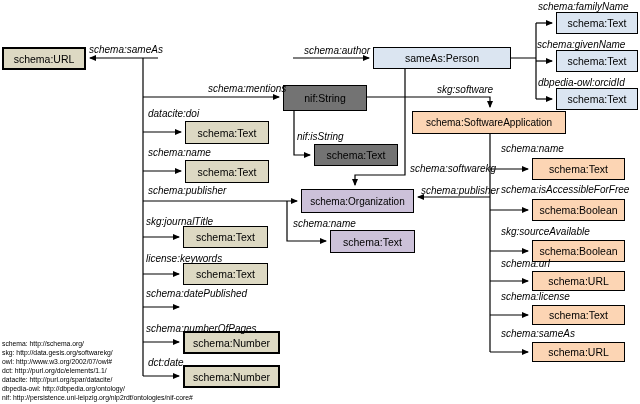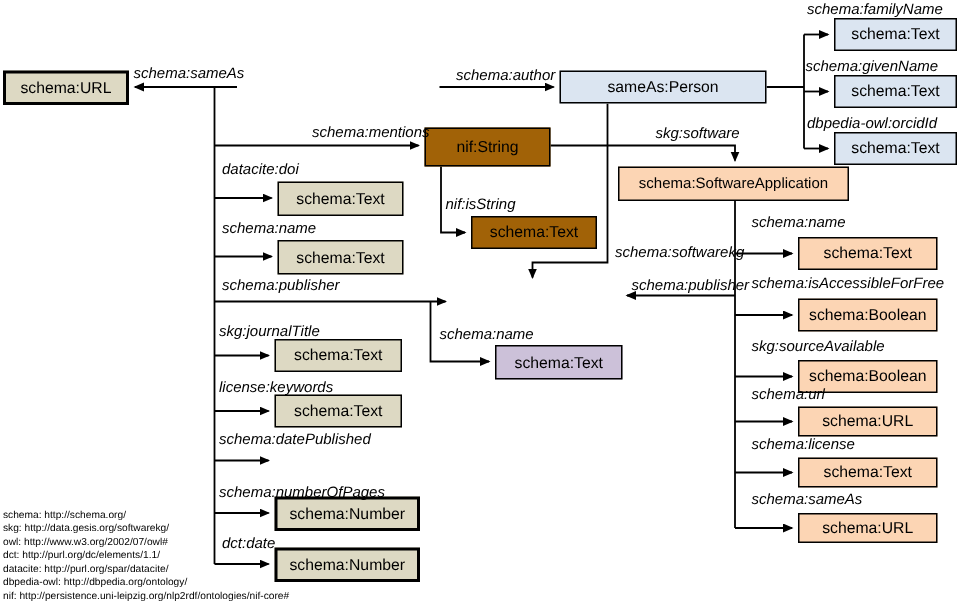--- a/index.html
+++ b/index.html
@@ -6,21 +6,21 @@
   #canvas{position:relative;width:640px;height:404px;background:#fff;overflow:hidden;
           font-family:"Liberation Sans",sans-serif;}
   #edges{position:absolute;left:0;top:0;width:640px;height:404px;}
   .node{position:absolute;box-sizing:border-box;border:1.4px solid #000;
         display:flex;align-items:center;justify-content:center;
         font-weight:normal;font-size:10.5px;color:#000;white-space:nowrap;}
   .b2{border-width:2px;}
   .small{font-size:10px;}
   .beige{background:#ddd9c3;}
   .blue{background:#dbe5f1;}
-  .pink{background:#a16207;}
+  .pink{background:#737373;}
   .orange{background:#fcd5b4;}
   .purple{background:#ccc1d9;}
   .elabel{position:absolute;font-style:italic;font-size:10px;color:#000;white-space:nowrap;}
   .legend{position:absolute;left:2px;top:339px;font-size:6.8px;line-height:9px;color:#000;}
   .legend div{white-space:nowrap;}
 </style>
 </head>
 <body>
 
 <div id="canvas">
@@ -66,20 +66,21 @@
   <div class="node beige b2" style="left:2px;top:47px;width:84px;height:23px">schema:URL</div>
   <div class="node blue" style="left:373px;top:47px;width:138px;height:22px">sameAs:Person</div>
   <div class="node blue" style="left:556px;top:12px;width:82px;height:22px">schema:Text</div>
   <div class="node blue" style="left:556px;top:50px;width:82px;height:22px">schema:Text</div>
   <div class="node blue" style="left:556px;top:88px;width:82px;height:22px">schema:Text</div>
   <div class="node pink" style="left:283px;top:85px;width:84px;height:26px">nif:String</div>
   <div class="node pink" style="left:314px;top:144px;width:84px;height:22px">schema:Text</div>
   <div class="node orange small" style="left:412px;top:111px;width:154px;height:23px">schema:SoftwareApplication</div>
   <div class="node beige" style="left:185px;top:121px;width:84px;height:23px">schema:Text</div>
   <div class="node beige" style="left:185px;top:160px;width:84px;height:23px">schema:Text</div>
+  <div class="node purple small" style="left:301px;top:189px;width:113px;height:24px">schema:Organization</div>
   <div class="node purple" style="left:330px;top:230px;width:85px;height:23px">schema:Text</div>
   <div class="node beige" style="left:183px;top:226px;width:85px;height:22px">schema:Text</div>
   <div class="node beige" style="left:183px;top:263px;width:85px;height:22px">schema:Text</div>
   <div class="node beige b2" style="left:183px;top:331px;width:97px;height:23px">schema:Number</div>
   <div class="node beige b2" style="left:183px;top:365px;width:97px;height:23px">schema:Number</div>
   <div class="node orange" style="left:532px;top:158px;width:93px;height:22px">schema:Text</div>
   <div class="node orange" style="left:532px;top:199px;width:93px;height:22px">schema:Boolean</div>
   <div class="node orange" style="left:532px;top:240px;width:93px;height:22px">schema:Boolean</div>
   <div class="node orange" style="left:532px;top:271px;width:93px;height:20px">schema:URL</div>
   <div class="node orange" style="left:532px;top:305px;width:93px;height:20px">schema:Text</div>

